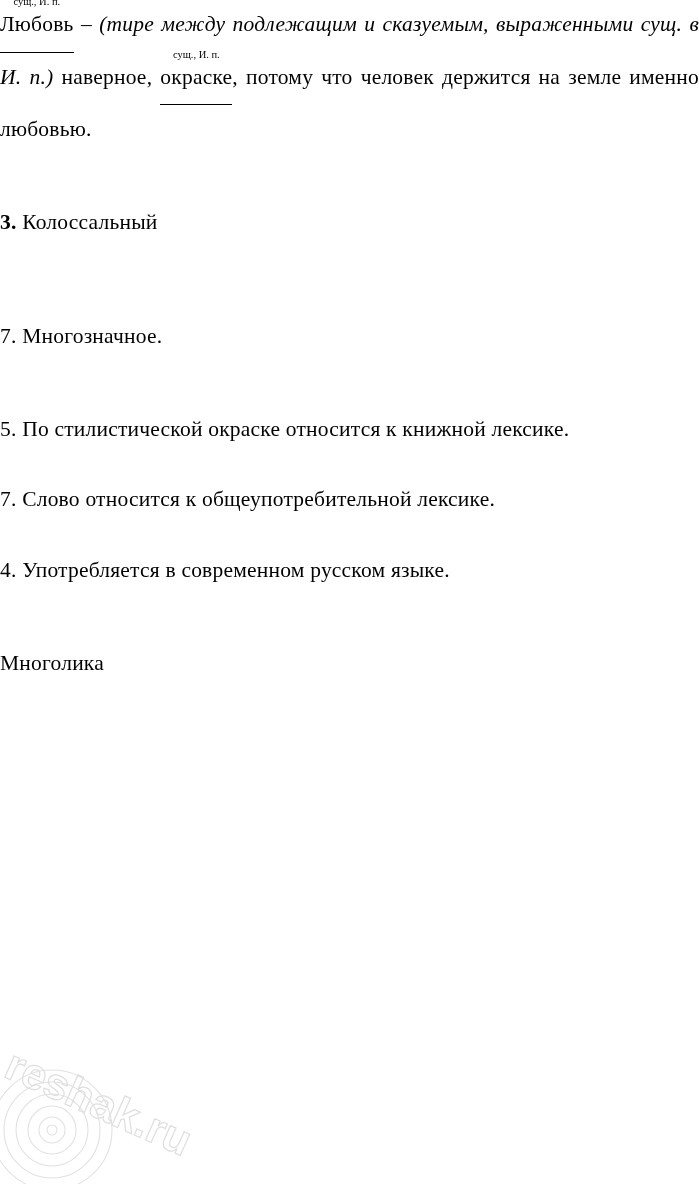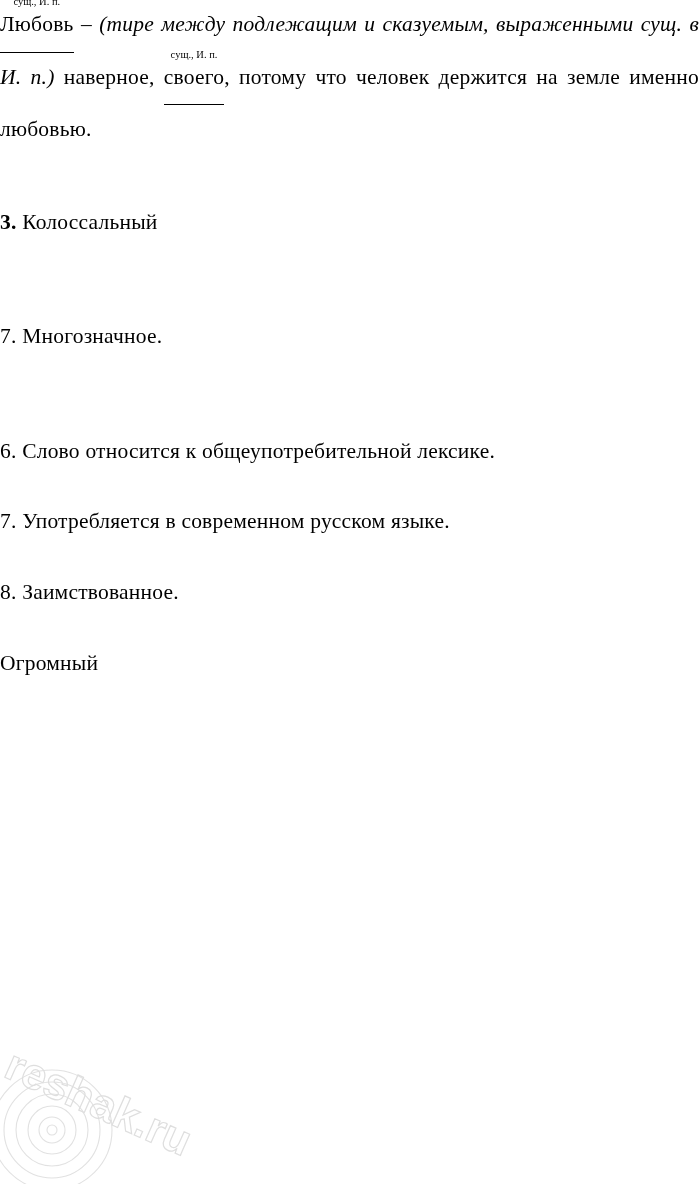--- a/index.html
+++ b/index.html
@@ -95,21 +95,21 @@
         <circle cx="58" cy="112" r="13"></circle>
         <circle cx="58" cy="112" r="5"></circle>
       </g>
       <text x="8" y="58" transform="rotate(24 8 58)" font-family="'Liberation Sans', sans-serif" font-size="44" font-weight="bold" fill="none" stroke="#c4c4c4" stroke-width="1.2">reshak.ru</text>
     </svg>
   </div>
 
   <div class="content">
 
     <p class="para first-line">
-      <span class="annot"><span class="sup">сущ., И. п.</span><span>Любовь</span></span><span> – </span><span class="it">(тире между подлежащим и сказуемым, выраженными сущ. в И. п.)</span><span> наверное, </span><span class="annot"><span class="sup">сущ., И. п.</span><span>своего</span></span><span>, потому что человек держится на земле именно любовью.</span>
+      <span class="annot"><span class="sup">сущ., И. п.</span><span>Любовь</span></span><span> – </span><span class="it">(тире между подлежащим и сказуемым, выраженными сущ. в И. п.)</span><span> наверное, </span><span class="annot"><span class="sup">сущ., И. п.</span><span>окраске</span></span><span>, потому что человек держится на земле именно любовью.</span>
     </p>
 
     <div class="gap-md"></div>
 
 
     <div class="gap-md"></div>
 
     <p class="para">
       <span class="bold">3.</span><span> Колоссальный</span>
     </p>
@@ -118,28 +118,28 @@
 
     <div class="gap-md"></div>
 
     <div class="gap-md"></div>
 
     <p class="para">7. Многозначное.</p>
     <div class="gap-md"></div>
 
     <div class="gap-md"></div>
 
+    <p class="para">5. По стилистической окраске относится к книжной лексике.</p>
     <div class="gap-md"></div>
 
-    <p class="para">6. Слово относится к общеупотребительной лексике.</p>
+    <p class="para">7. Слово относится к общеупотребительной лексике.</p>
     <div class="gap-md"></div>
 
-    <p class="para">7. Употребляется в современном русском языке.</p>
+    <p class="para">4. Употребляется в современном русском языке.</p>
     <div class="gap-md"></div>
 
-    <p class="para">8. Заимствованное.</p>
     <div class="gap-md"></div>
 
-    <p class="para">Огромный</p>
+    <p class="para">Многолика</p>
     <div class="gap-md"></div>
 
   </div>
 </div>
 
 </body></html>

